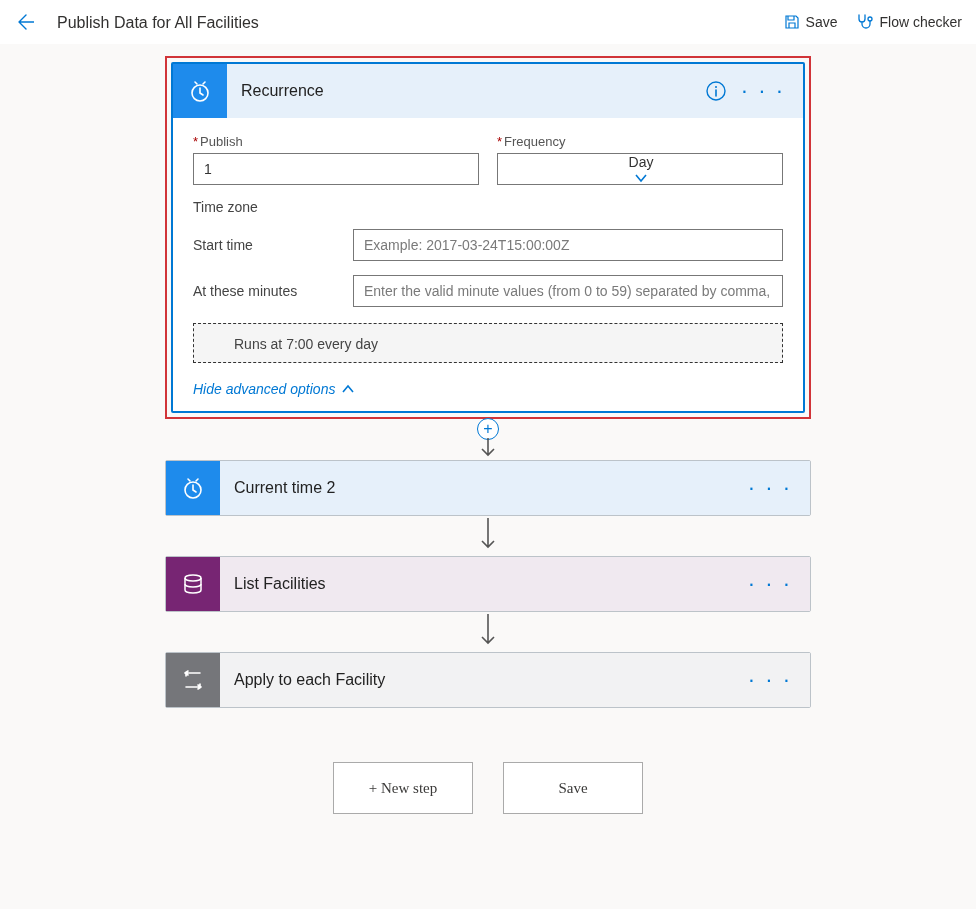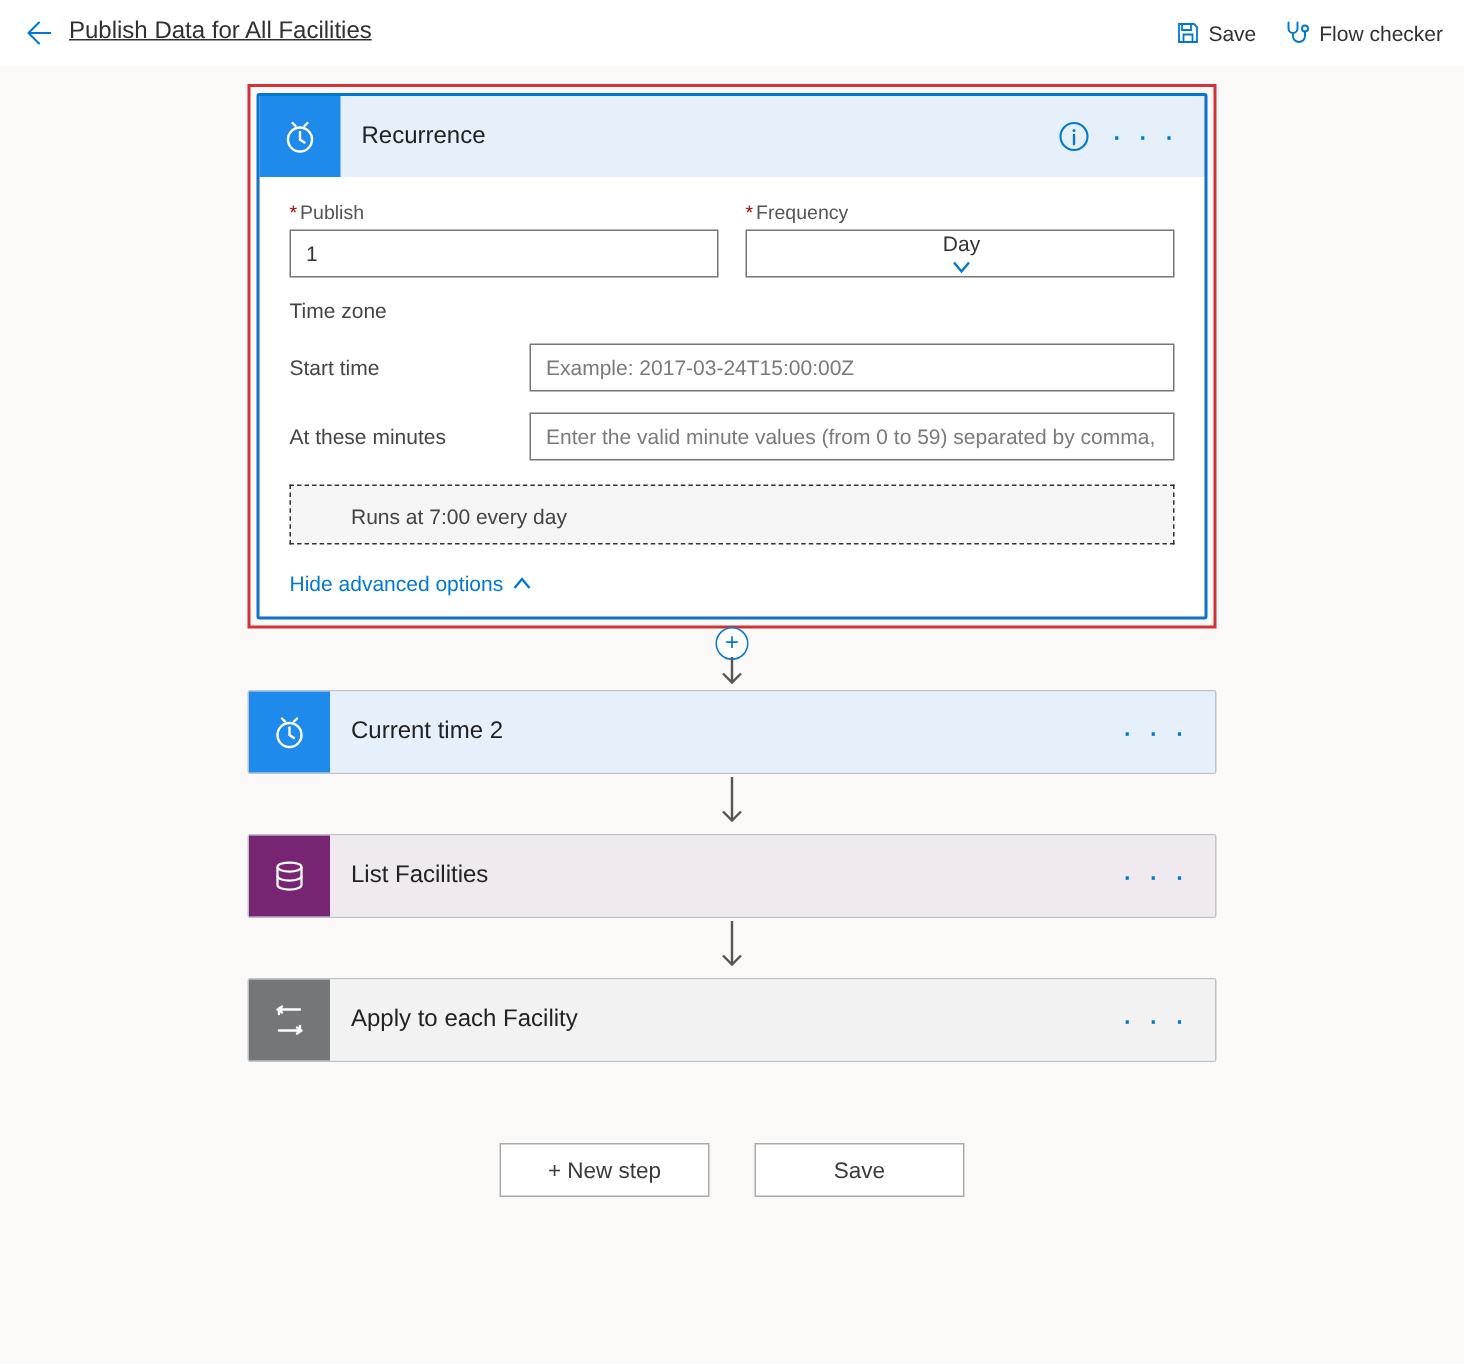--- a/index.html
+++ b/index.html
@@ -1,30 +1,30 @@
 <!DOCTYPE html>
 <html><head>
 <meta charset="utf-8">
 <style>
   * { box-sizing: border-box; }
   html, body { margin: 0; padding: 0; font-family: "Segoe UI", Arial, sans-serif; background: #faf9f8; color: #323130; font-size: 14px; }
   .canvas { width: 976px; height: 909px; position: relative; background: #faf9f8; overflow: hidden; }
 
   .topbar { display: flex; align-items: center; height: 44px; padding: 0 14px; background: #ffffff; }
-  .topbar .left { display: flex; align-items: flex-start; gap: 12px; flex: 1; text-decoration: underline; }
+  .topbar .left { display: flex; align-items: flex-end; gap: 23px; flex: 1; }
   .topbar .title { font-size: 16px; color: #323130; }
   .topbar .right { display: flex; align-items: center; gap: 18px; }
   .topbar .cmd { display: flex; align-items: center; gap: 6px; color: #0078d4; cursor: pointer; }
   .topbar .cmd span { color: #323130; }
 
   .flow-area { padding: 12px 165px 20px 165px; }
 
   .highlight { border: 2px solid #d13438; padding: 4px; }
 
-  .card { background: #b91c1c; border: 1px solid #bcc3c9; border-radius: 2px; }
+  .card { background: #d946ef; border: 1px solid #bcc3c9; border-radius: 2px; }
   .card.selected { border: 2px solid #0078d4; }
   .card-header { display: flex; align-items: center; height: 54px; }
   .icon-box { width: 54px; height: 54px; display: flex; align-items: center; justify-content: center; flex-shrink: 0; }
   .icon-clock { background: #1e8bec; }
   .icon-db { background: #772573; }
   .icon-each { background: #75767a; }
   .card-title { flex: 1; font-size: 16px; padding-left: 14px; color: #222; }
   .card-right { display: flex; align-items: center; gap: 14px; padding-right: 18px; }
   .hdr-light { background: #e6f0fa; }
   .hdr-purple { background: #f0e9f0; }
@@ -44,28 +44,28 @@
   .select .chev.grey { color: #666; }
   
   .kv { display: flex; align-items: center; margin-top: 14px; }
   .kv .klabel { width: 160px; font-size: 14px; color: #444; }
   .kv .kval { flex: 1; }
 
   .preview { margin-top: 16px; border: 1px dashed #333; background: #f5f5f5; padding: 10px 14px; }
   .preview .pt { font-weight: 600; font-size: 15px; }
   .preview .pd { font-size: 14px; color: #444; margin-top: 2px; margin-left: 26px; }
 
-  .adv-link { display: flex; align-items: center; gap: 6px; color: #0078d4; margin-top: 18px; cursor: pointer; font-size: 14px; }
+  .adv-link { display: flex; align-items: center; gap: 6px; color: #0078d4; margin-top: 18px; cursor: pointer; font-size: 14px; font-style: italic; }
 
   .connector { display: flex; flex-direction: column; align-items: center; }
   .plus-circle { width: 22px; height: 22px; border: 1px solid #0078d4; border-radius: 50%; display: flex; align-items: center; justify-content: center; color: #0078d4; font-size: 16px; background: #fff; line-height: 1; margin-top: -1px; cursor: pointer; }
   .arrow-down { color: #444; margin-top: -2px; }
 
   .bottom-btns { display: flex; justify-content: center; gap: 30px; margin-top: 54px; }
-  .btn { min-width: 140px; height: 36px; border: 1px solid #aaa; background: #fff; display: flex; align-items: center; justify-content: center; font-size: 15px; color: #3b3a39; cursor: pointer; }
+  .btn { min-width: 140px; height: 52px; border: 1px solid #aaa; background: #fff; display: flex; align-items: center; justify-content: center; font-size: 15px; color: #3b3a39; cursor: pointer; font-family: Liberation Serif, serif; }
 
   .dots { color: #0078d4; font-size: 22px; letter-spacing: 2px; line-height: 1; cursor: pointer; user-select: none; }
   .info-icon { color: #0078d4; }
   svg { display: block; }
 </style>
 </head>
 <body>
 
 <div class="canvas">
 

